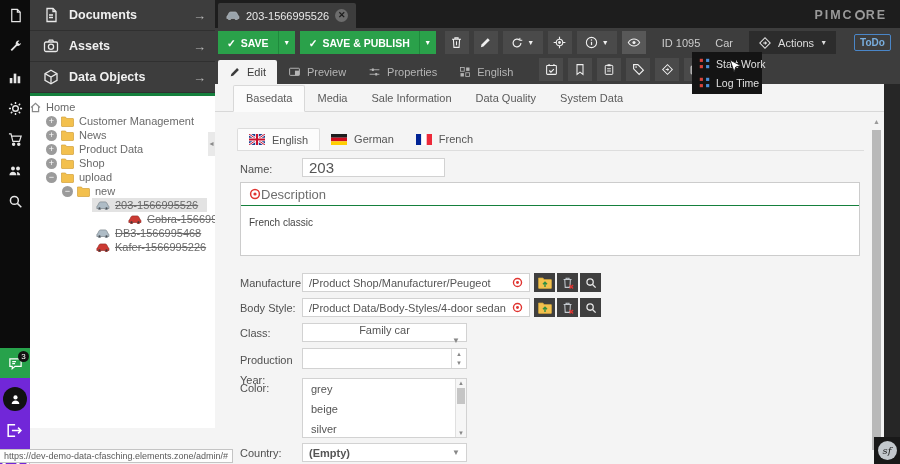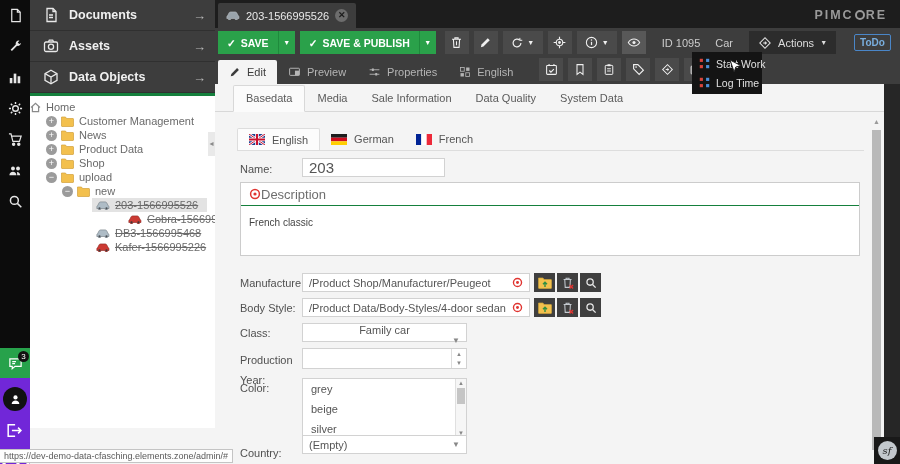--- a/index.html
+++ b/index.html
@@ -692,21 +692,21 @@
         <div class="lb-item">beige</div>
         <div class="lb-item">silver</div>
         <div class="lb-scroll">
           <span class="up">▲</span>
           <span class="thumb"></span>
           <span class="down">▼</span>
         </div>
       </div>
 
       <span class="fld-label" style="left:25px; top:363px;">Country:</span>
-      <div class="fake-input" style="left:87px; top:351px; width:165px; height:19px;">
+      <div class="fake-input" style="left:87px; top:359px; width:165px; height:19px;font-weight:bold;">
         <span>(Empty)</span>
         <span class="sel-arrow">▼</span>
       </div>
     </div>
 
     <div class="right-strip"></div>
   </div>
 
   <span class="vscroll-up">▲</span>
   <div class="vscroll"></div>

